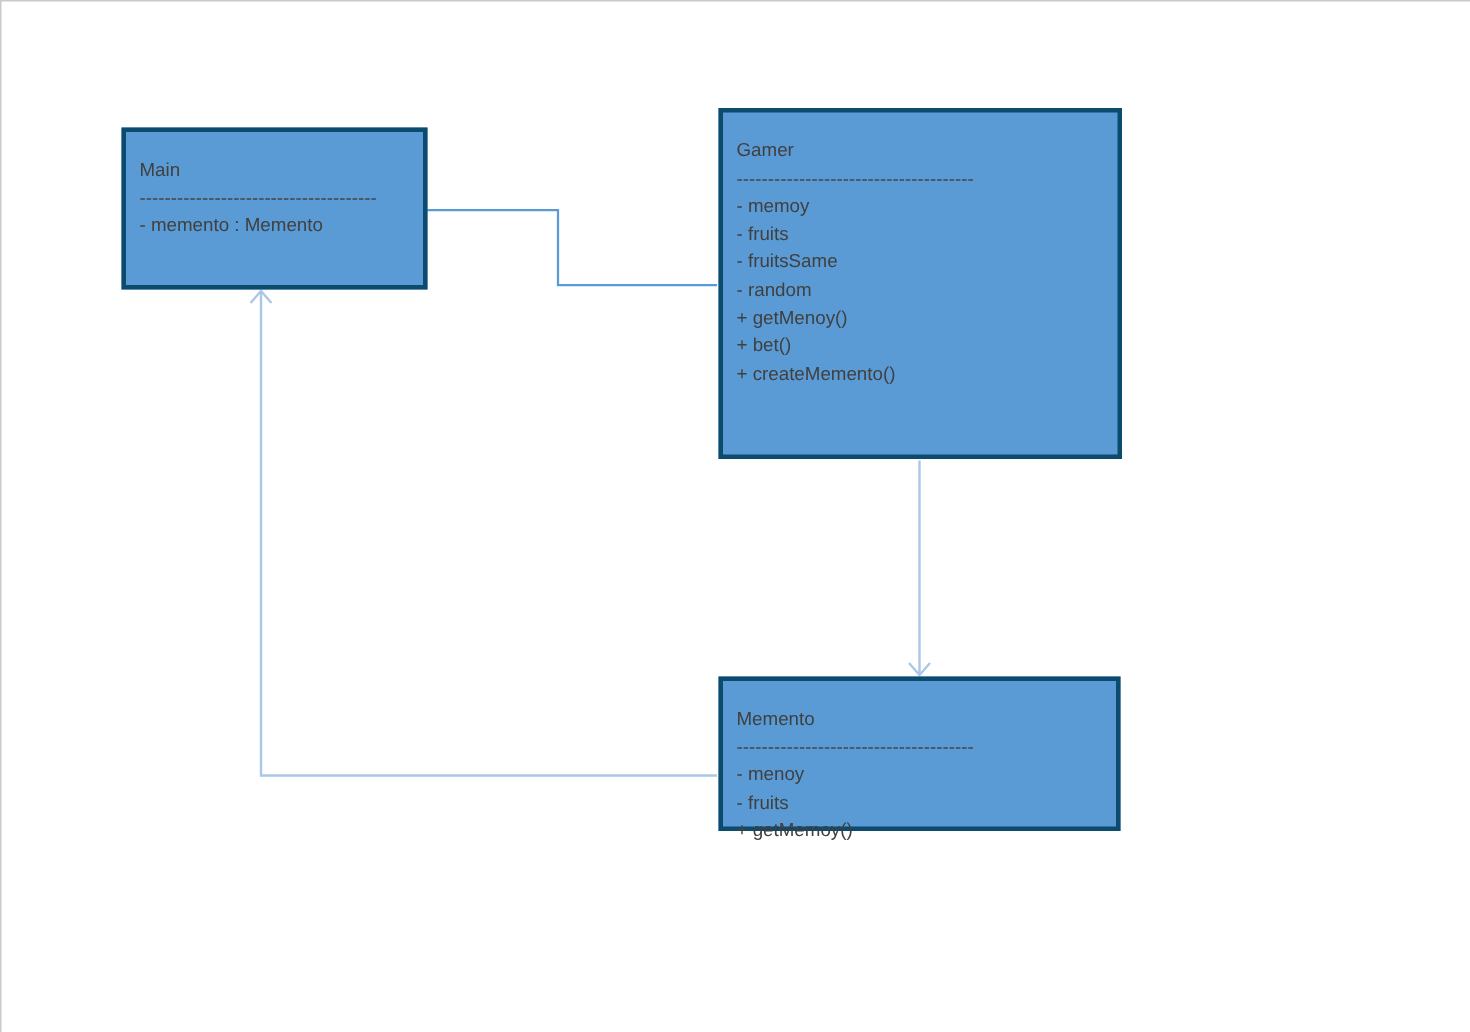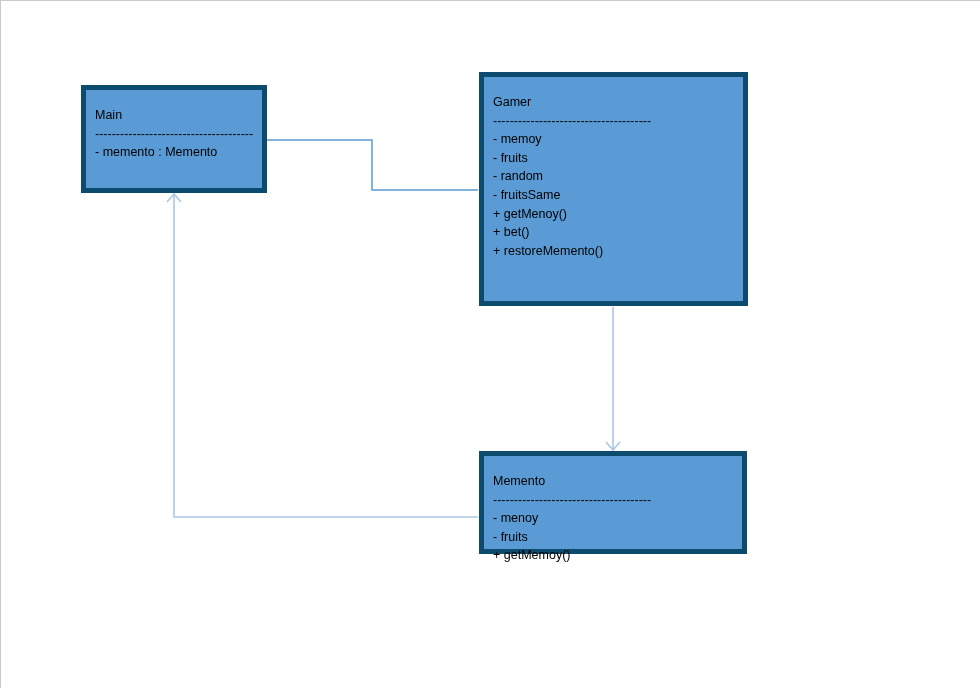--- a/index.html
+++ b/index.html
@@ -12,29 +12,29 @@
     box-sizing:border-box;
     overflow:hidden;
     font-family:"Liberation Sans",sans-serif;
   }
   .connector-layer{position:absolute;left:0;top:0;width:980px;height:688px;}
   .conn-plain{fill:none;stroke:#5b9bd5;stroke-width:1.5;}
   .conn-arrow{fill:none;stroke:#a9c7e8;stroke-width:1.6;}
   .class-box{
     position:absolute;
     background:#5b9bd5;
-    border:5px solid #0c4a6e;
+    border:3px solid #0c4a6e;
     box-sizing:border-box;
-    color:#000000;
+    color:#404040;
     font-size:12.5px;
     line-height:18.6px;
     padding:16px 8px 0 9px;
     cursor:default;
   }
-  #box-main   {left:80px; top:84px;  width:186px; height:108px;}
+  #box-main   {left:80px; top:84px;  width:204px; height:108px;}
   #box-gamer  {left:478px;top:71px;  width:269px; height:234px;}
   #box-memento{left:478px;top:450px; width:268px; height:103px;}
   .cls-title{white-space:nowrap;}
   .cls-sep{white-space:nowrap;overflow:hidden;opacity:.95;}
   .cls-member{white-space:nowrap;}
 </style>
 </head>
 <body>
 
 <div class="page">
@@ -61,25 +61,25 @@
         <div class="cls-member">- memento : Memento</div>
       </div>
   </div>
 
   <div class="class-box" id="box-gamer">
     <div class="cls-title">Gamer</div>
     <div class="cls-sep">--------------------------------------</div>
     <div class="cls-members">
         <div class="cls-member">- memoy</div>
         <div class="cls-member">- fruits</div>
+        <div class="cls-member">- fruitsSame</div>
         <div class="cls-member">- random</div>
-        <div class="cls-member">- fruitsSame</div>
         <div class="cls-member">+ getMenoy()</div>
         <div class="cls-member">+ bet()</div>
-        <div class="cls-member">+ restoreMemento()</div>
+        <div class="cls-member">+ createMemento()</div>
       </div>
   </div>
 
   <div class="class-box" id="box-memento">
     <div class="cls-title">Memento</div>
     <div class="cls-sep">--------------------------------------</div>
     <div class="cls-members">
         <div class="cls-member">- menoy</div>
         <div class="cls-member">- fruits</div>
         <div class="cls-member">+ getMemoy()</div>

